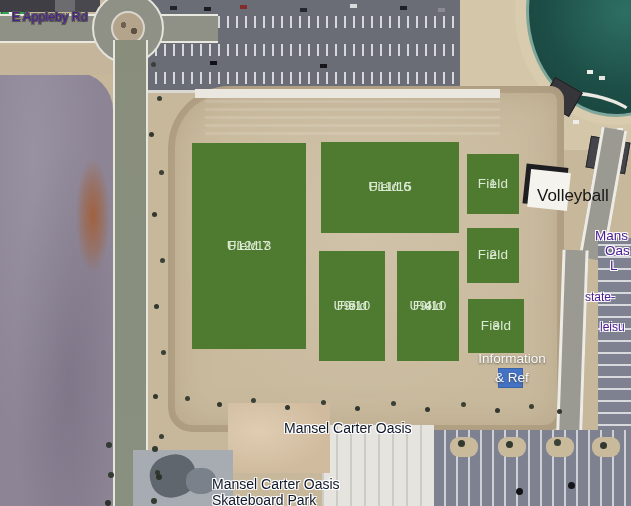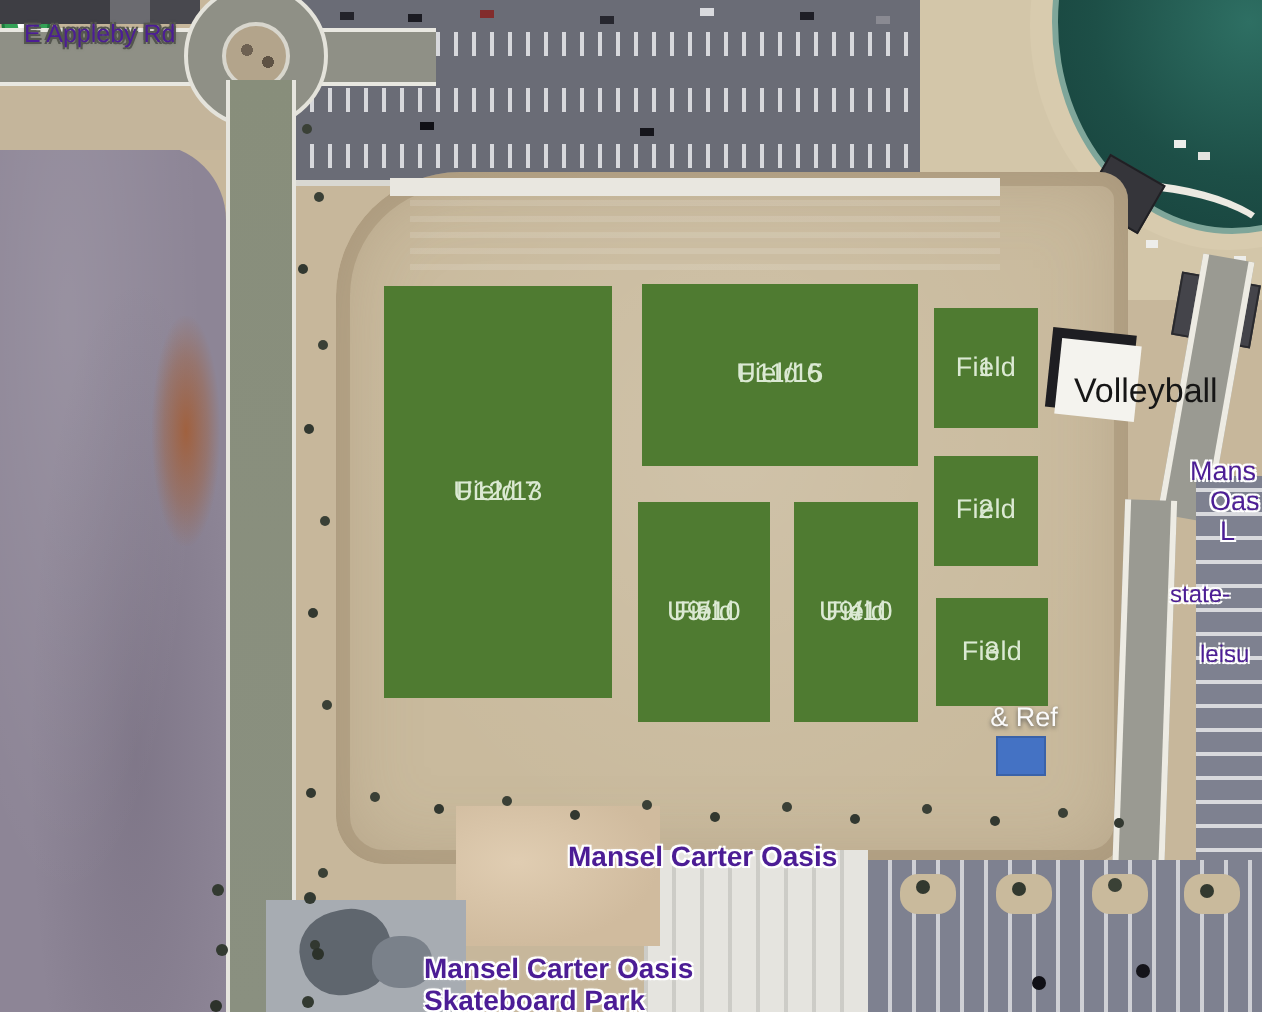--- a/index.html
+++ b/index.html
@@ -118,21 +118,21 @@
   #road-label { left:12px; top:10px; font-size:12.5px; font-weight:400; color:#4c1d95;
     text-shadow:-1px -1px 0 #54564F, 1px -1px 0 #54564F, -1px 1px 0 #54564F, 1px 1px 0 #54564F, 0 0 2px #54564F; }
 
   #restrooms-label { left:537px; top:186px; font-size:17px; color:#161616; }
 
   #azsc-marker { left:498px; top:368px; width:25px; height:20px; background:#4472C4; border:1px solid #3A62A8; }
   #azsc-label { left:452px; top:350px; width:120px; text-align:center; color:#FAFAFA;
     font-size:13.5px; line-height:18.5px; text-shadow:0 1px 2px rgba(70,70,70,0.85); }
   #azsc-label span { position:static; display:block; }
 
-  .poi-green { color:#4c1d95; font-weight:700; font-size:14px; line-height:15.5px;
+  .poi-green { color:#0f172a; font-weight:400; font-size:14px; line-height:15.5px;
     text-shadow:-1px -1px 0 #FFFFFF, 1px -1px 0 #FFFFFF, -1px 1px 0 #FFFFFF, 1px 1px 0 #FFFFFF, 0 0 2px #FFFFFF; }
   #volleyball-label { left:284px; top:421px; }
   #volleyball-label span, #skatepark-label span { position:static; display:block; }
   #skatepark-label { left:212px; top:477px; }
 
   .edge-frag { color:#4c1d95; font-weight:400;
     text-shadow:-1px -1px 0 #FFFFFF, 1px -1px 0 #FFFFFF, -1px 1px 0 #FFFFFF, 1px 1px 0 #FFFFFF; }
   #edge-l1 { left:595px; top:228px; font-size:13.5px; }
   #edge-l2 { left:605px; top:243px; font-size:13.5px; }
   #edge-l3 { left:610px; top:258px; font-size:13.5px; }
@@ -222,20 +222,21 @@
     <span>Field</span>
     <span>3</span>
   </div>
 
   
   <span id="road-label">E Appleby Rd</span>
   <span id="restrooms-label">Volleyball</span>
 
   <div id="azsc-marker"></div>
   <div id="azsc-label">
+    <span>Information</span>
     <span>&amp; Ref</span>
   </div>
 
   <svg id="map-pin" viewBox="0 0 26 35" xmlns="http://www.w3.org/2000/svg">
     <path d="M13 1 C6.4 1 1.5 6 1.5 12.3 C1.5 20 13 34 13 34 C13 34 24.5 20 24.5 12.3 C24.5 6 19.6 1 13 1 Z" fill="#34A156" stroke="#1C7A3D" stroke-width="1.5"></path>
     <circle cx="13" cy="12.3" r="4.2" fill="#FFFFFF"></circle>
   </svg>
   <div id="volleyball-label" class="poi-green">
     <span>Mansel Carter Oasis</span>
   </div>

